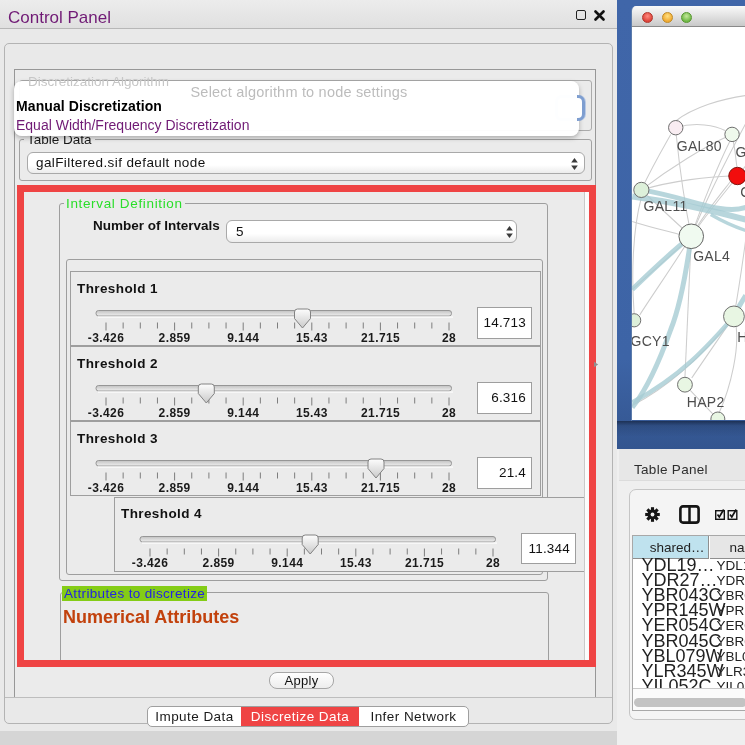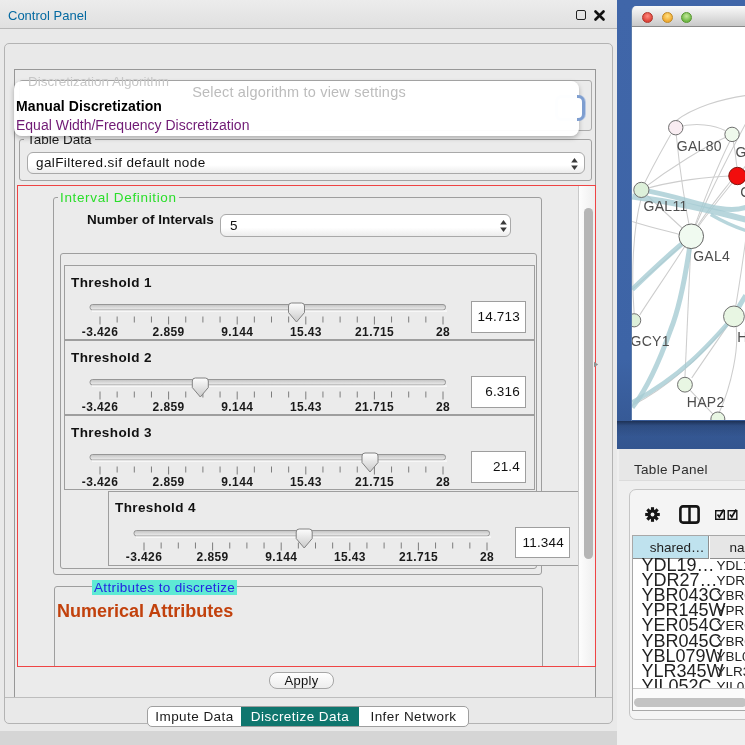--- a/index.html
+++ b/index.html
@@ -51,21 +51,21 @@
     <line x1="323.70" y1="22.5" x2="323.70" y2="28.5" stroke="#7d7d7d" stroke-width="1"></line>
     <line x1="340.85" y1="22.5" x2="340.85" y2="28.5" stroke="#7d7d7d" stroke-width="1"></line>
     <line x1="358.00" y1="22.5" x2="358.00" y2="30.5" stroke="#7d7d7d" stroke-width="1"></line>
   </g>
   <path id="sthumb" d="M -8 12 Q -8 9 -5 9 L 5 9 Q 8 9 8 12 L 8 18.5 L 0 28 L -8 18.5 Z" fill="url(#thgrad)" stroke="#828282" stroke-width="1"></path>
 </svg>
 
 <div class="abs" id="leftwin" style="left:0;top:0;width:617px;height:745px;background:#e9e9e9;">
 
   <div class="abs" style="left:0;top:0;width:617px;height:29px;background:linear-gradient(#ececec,#e0e0e0);border-bottom:1px solid #b7b7b7;"></div>
-  <div class="abs" style="left:8px;top:8px;font-size:13px;color:#0369a1;">Control Panel</div>
+  <div class="abs" style="left:8px;top:8px;font-size:17px;color:#701a75;">Control Panel</div>
   <div class="abs" style="left:576px;top:10px;width:10px;height:10px;border:1.5px solid #222;border-radius:2px;"></div>
   <svg class="abs" style="left:594px;top:10px;" width="11" height="11" viewBox="0 0 11 11">
       <path d="M1.5 1.5 L9.5 9.5 M9.5 1.5 L1.5 9.5" stroke="#111" stroke-width="2.6" stroke-linecap="round"></path>
     </svg>
 
   <div class="abs" style="left:0;top:731px;width:617px;height:14px;background:#d5d5d5;"></div>
 
   <div class="abs" style="left:4px;top:43px;width:609px;height:681px;border:1px solid #b3b3b3;border-radius:5px;background:#e9e9e9;"></div>
 
 
@@ -81,21 +81,21 @@
 
   <div class="abs" style="left:19px;top:139px;width:573px;height:42px;border:1px solid #a2a2a2;border-radius:3px;"></div>
   <div class="abs" style="left:24px;top:132px;font-size:13.5px;color:#1a1a1a;background:#ebebeb;padding:0 3px;">Table Data</div>
   <div class="abs" style="left:27px;top:152px;width:558px;height:22px;background:linear-gradient(#ffffff,#ffffff 60%,#ececec);border:1px solid #a9a9a9;border-radius:6px;font-size:13.5px;color:#111;line-height:20px;letter-spacing:0.4px;padding-left:8px;">galFiltered.sif default node
     <svg class="abs" style="right:6px;top:5px;" width="7" height="12" viewBox="0 0 7 12">
         <path d="M3.5 0 L6.8 4.4 H0.2 Z" fill="#3a3a3a"></path>
         <path d="M3.5 12 L0.2 7.6 H6.8 Z" fill="#3a3a3a"></path>
       </svg>
   </div>
 
-  <div class="abs" style="left:17px;top:185px;width:579px;height:482px;border:1px solid #ef4444;background:#ebebeb;overflow:hidden;">
+  <div class="abs" style="left:17px;top:185px;width:579px;height:482px;border:7px solid #ef4444;background:#ebebeb;overflow:hidden;">
     <div class="abs" style="left:0;top:0;width:560px;height:481px;overflow:hidden;" id="scrollcontent">
 
       <div class="abs" style="left:35px;top:11px;width:489px;height:378px;border:1px solid #9e9e9e;border-radius:3px;"></div>
       <div class="abs" style="left:40px;top:4px;font-size:13.5px;color:#2ade2a;letter-spacing:0.65px;background:#ebebeb;padding:0 2px;">Interval Definition</div>
       <div class="abs" style="left:69px;top:26px;font-size:13.5px;font-weight:bold;color:#111;">Number of Intervals</div>
       <div class="abs" style="left:202px;top:28px;width:291px;height:23px;background:linear-gradient(#ffffff,#ffffff 60%,#ececec);border:1px solid #a9a9a9;border-radius:6px;font-size:13.5px;color:#111;line-height:21px;padding-left:9px;">5
         <svg class="abs" style="right:3.5px;top:5px;" width="7" height="12" viewBox="0 0 7 12">
             <path d="M3.5 0 L6.8 4.4 H0.2 Z" fill="#3a3a3a"></path>
             <path d="M3.5 12 L0.2 7.6 H6.8 Z" fill="#3a3a3a"></path>
           </svg>
@@ -162,45 +162,45 @@
             <i style="left:83.6px;">2.859</i>
             <i style="left:152.3px;">9.144</i>
             <i style="left:220.9px;">15.43</i>
             <i style="left:289.6px;">21.715</i>
             <i style="left:358px;">28</i>
           </div>
         <div class="tval">11.344</div>
       </div>
 
       <div class="abs" style="left:35.5px;top:400px;width:489px;height:110px;border:1px solid #9e9e9e;border-radius:3px;"></div>
-      <div class="abs" style="left:38px;top:394px;font-size:13.5px;color:#2424e0;letter-spacing:0.35px;background:#5eead4;padding:0 2px;margin-left:36px;">Attributes to discretize</div>
+      <div class="abs" style="left:38px;top:394px;font-size:13.5px;color:#2424e0;letter-spacing:0.35px;background:#84cc16;padding:0 2px;">Attributes to discretize</div>
       <div class="abs" style="left:39px;top:415px;font-size:18px;font-weight:bold;color:#c2410c;">Numerical Attributes</div>
     </div>
 
     <div class="abs" style="left:560px;top:0;width:19px;height:481px;background:linear-gradient(90deg,#fdfdfd,#ededed);border-left:1px solid #c9c9c9;"></div>
     <div class="abs" style="left:566px;top:22px;width:9px;height:351px;background:#b5b5b5;border-radius:5px;"></div>
   </div>
 
   <div class="abs" style="left:269px;top:672px;width:65px;height:17px;background:linear-gradient(#fefefe,#ededed);border:1px solid #a6a6a6;border-radius:8px;font-size:13px;color:#111;text-align:center;letter-spacing:0.3px;line-height:16px;">Apply</div>
 
   <div class="abs" style="left:5px;top:697px;width:607px;height:1px;background:#bdbdbd;"></div>
 
   <div class="abs" style="left:147px;top:705.5px;height:21px;background:#fff;border:1px solid #9f9f9f;border-radius:5px;display:flex;align-items:center;font-size:13.5px;letter-spacing:0.45px;color:#1a1a1a;">
     <div style="width:93px;text-align:center;">Impute Data</div>
-    <div style="width:118px;background:#0f766e;color:#fff;height:100%;display:flex;align-items:center;justify-content:center;">Discretize Data</div>
+    <div style="width:118px;background:#ef4444;color:#fff;height:100%;display:flex;align-items:center;justify-content:center;">Discretize Data</div>
     <div style="width:109px;text-align:center;">Infer Network</div>
   </div>
 
   <svg class="abs" style="left:592.5px;top:360.5px;" width="6" height="7" viewBox="0 0 6 7">
       <path d="M1 0.8 L5.2 3.5 L1 6.2 Z" fill="#909090"></path>
     </svg>
 </div>
 
 <div class="abs" style="left:14px;top:81px;width:565px;height:55px;background:rgba(255,255,255,0.97);border-radius:8px;box-shadow:0 2px 5px rgba(0,0,0,0.28);z-index:10;"></div>
-<div class="abs" style="left:14px;top:84.5px;width:570px;text-align:center;font-size:14.5px;line-height:1;letter-spacing:0.2px;color:#bcbcbc;z-index:11;">Select algorithm to view settings</div>
+<div class="abs" style="left:14px;top:84.5px;width:570px;text-align:center;font-size:14.5px;line-height:1;letter-spacing:0.2px;color:#bcbcbc;z-index:11;">Select algorithm to node settings</div>
 <div class="abs" style="left:16px;top:98.5px;font-size:14px;line-height:1;font-weight:bold;color:#000;letter-spacing:0.1px;z-index:11;">Manual Discretization</div>
 <div class="abs" style="left:16px;top:117.5px;font-size:14px;line-height:1;color:#701a75;z-index:11;">Equal Width/Frequency Discretization</div>
 
 <div class="abs" style="left:617px;top:0;width:128px;height:449px;background:linear-gradient(180deg,#4066a9 0%,#3d64a6 80%,#33558f 100%);">
 
   <div class="abs" style="left:0;top:420.5px;width:128px;height:16px;background:linear-gradient(180deg,rgba(14,24,46,0.62),rgba(14,24,46,0.18) 30%,rgba(14,24,46,0));"></div>
 
   <div class="abs" style="left:14px;top:6px;width:114px;height:415px;border-radius:5px 0 0 0;overflow:hidden;border-left:1px solid #5c7cab;">
     <div style="height:21px;background:linear-gradient(#fafafa,#c9c9c9);border-bottom:1px solid #8a8a8a;position:relative;">
       <div style="position:absolute;left:10px;top:6px;width:11px;height:11px;border-radius:50%;background:radial-gradient(circle at 50% 35%,#ff8a80,#dd4238 70%);border:1px solid #b0352c;"></div>

